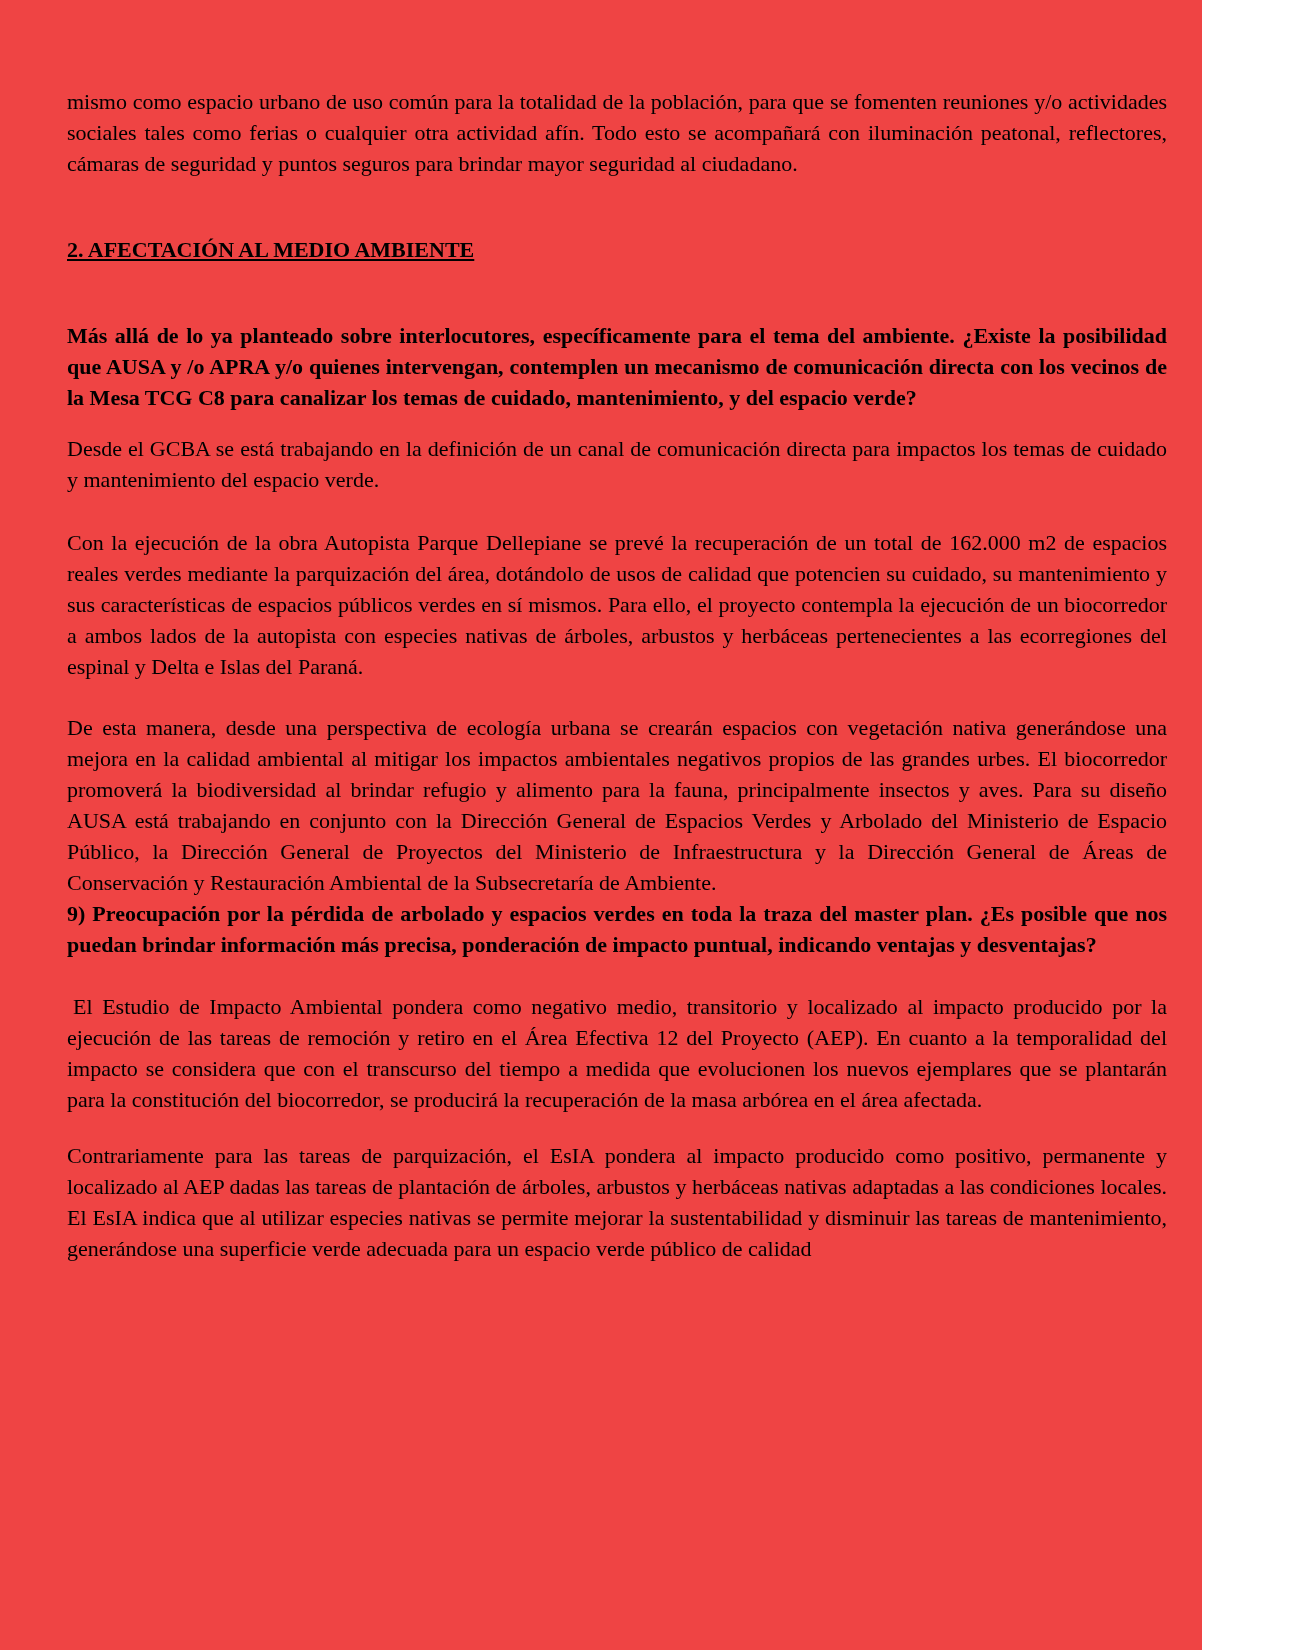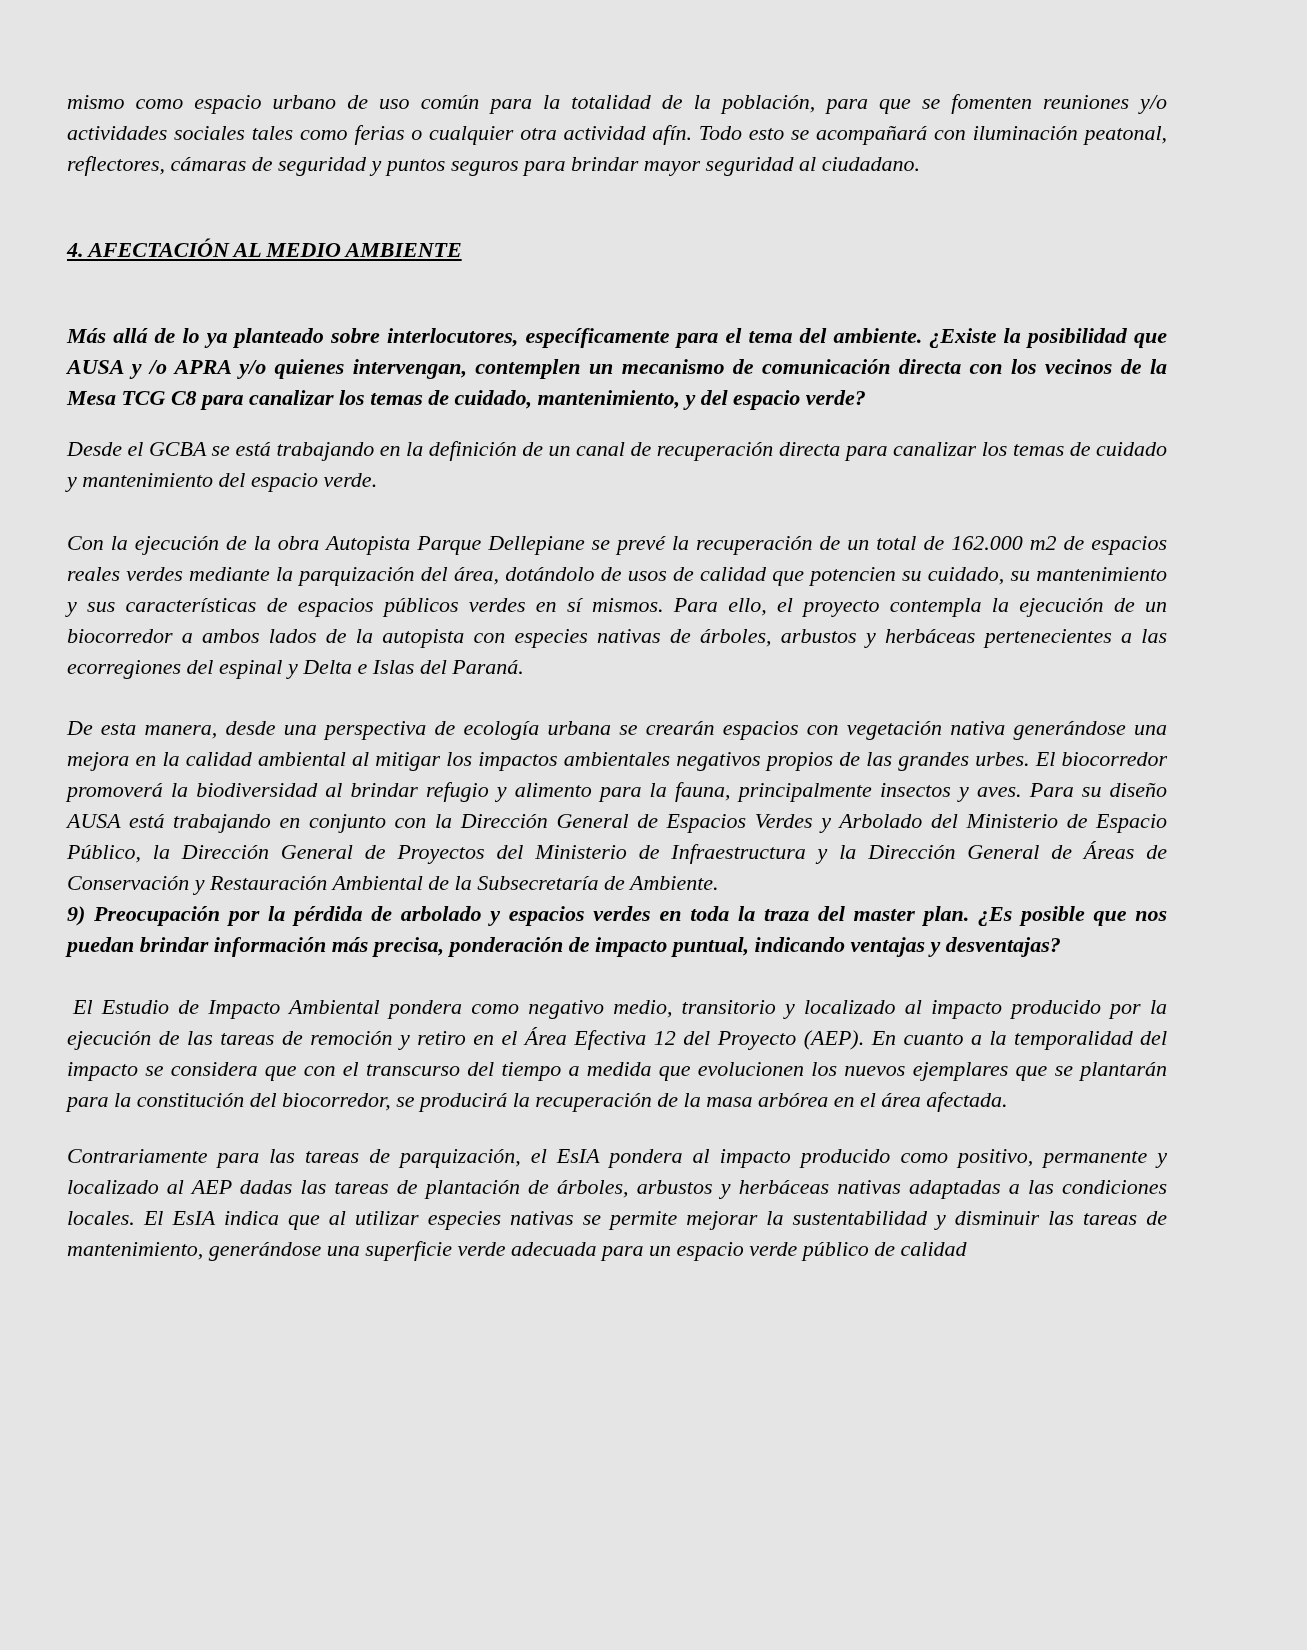--- a/index.html
+++ b/index.html
@@ -2,29 +2,28 @@
 <html lang="es"><head>
 <meta charset="utf-8">
 <style>
   html, body {
     margin: 0;
     padding: 0;
     background: #ffffff;
   }
   .page {
     position: relative;
-    width: 1307px;
+    width: 1202px;
     height: 1650px;
-    background: #e5e5e5;
+    background: #ef4444;
     color: #000000;
     overflow: hidden;
     font-family: "Liberation Serif", "DejaVu Serif", serif;
     font-size: 22px;
     line-height: 31px;
-    font-style: italic;
   }
   .content {
     position: absolute;
     top: 86px;
     left: 67px;
     width: 1100px;
   }
   .para {
     margin: 0;
     text-align: justify;
@@ -51,25 +50,25 @@
   .mb-0  { margin-bottom: 2px; }
 </style>
 </head>
 <body>
 
 <div class="page">
   <div class="content">
 
     <p class="para mb-55">mismo como espacio urbano de uso común para la totalidad de la población, para que se fomenten reuniones y/o actividades sociales tales como ferias o cualquier otra actividad afín. Todo esto se acompañará con iluminación peatonal, reflectores, cámaras de seguridad y puntos seguros para brindar mayor seguridad al ciudadano.</p>
 
-    <h2 class="heading mb-55">4. AFECTACIÓN AL MEDIO AMBIENTE</h2>
+    <h2 class="heading mb-55">2. AFECTACIÓN AL MEDIO AMBIENTE</h2>
 
     <p class="para bold mb-33">Más allá de lo ya planteado sobre interlocutores, específicamente para el tema del ambiente. ¿Existe la posibilidad que AUSA y /o APRA y/o quienes intervengan, contemplen un mecanismo de comunicación directa con los vecinos de la Mesa TCG C8 para canalizar los temas de cuidado, mantenimiento, y del espacio verde?</p>
 
-    <p class="para mb-32">Desde el GCBA se está trabajando en la definición de un canal de recuperación directa para canalizar los temas de cuidado y mantenimiento del espacio verde.</p>
+    <p class="para mb-32">Desde el GCBA se está trabajando en la definición de un canal de comunicación directa para impactos los temas de cuidado y mantenimiento del espacio verde.</p>
 
 
     <p class="para mb-30">Con la ejecución de la obra Autopista Parque Dellepiane se prevé la recuperación de un total de 162.000 m2 de espacios reales verdes mediante la parquización del área, dotándolo de usos de calidad que potencien su cuidado, su mantenimiento y sus características de espacios públicos verdes en sí mismos. Para ello, el proyecto contempla la ejecución de un biocorredor a ambos lados de la autopista con especies nativas de árboles, arbustos y herbáceas pertenecientes a las ecorregiones del espinal y Delta e Islas del Paraná.</p>
 
     <p class="para mb-88">De esta manera, desde una perspectiva de ecología urbana se crearán espacios con vegetación nativa generándose una mejora en la calidad ambiental al mitigar los impactos ambientales negativos propios de las grandes urbes. El biocorredor promoverá la biodiversidad al brindar refugio y alimento para la fauna, principalmente insectos y aves. Para su diseño AUSA está trabajando en conjunto con la Dirección General de Espacios Verdes y Arbolado del Ministerio de Espacio Público, la Dirección General de Proyectos del Ministerio de Infraestructura y la Dirección General de Áreas de Conservación y Restauración Ambiental de la Subsecretaría de Ambiente.</p>
 
     <p class="para bold mb-31">9) Preocupación por la pérdida de arbolado y espacios verdes en toda la traza del master plan. ¿Es posible que nos puedan brindar información más precisa, ponderación de impacto puntual, indicando ventajas y desventajas?</p>
 
     <p class="para indent-sm mb-25">El Estudio de Impacto Ambiental pondera como negativo medio, transitorio y localizado al impacto producido por la ejecución de las tareas de remoción y retiro en el Área Efectiva 12 del Proyecto (AEP). En cuanto a la temporalidad del impacto se considera que con el transcurso del tiempo a medida que evolucionen los nuevos ejemplares que se plantarán para la constitución del biocorredor, se producirá la recuperación de la masa arbórea en el área afectada.</p>
 

